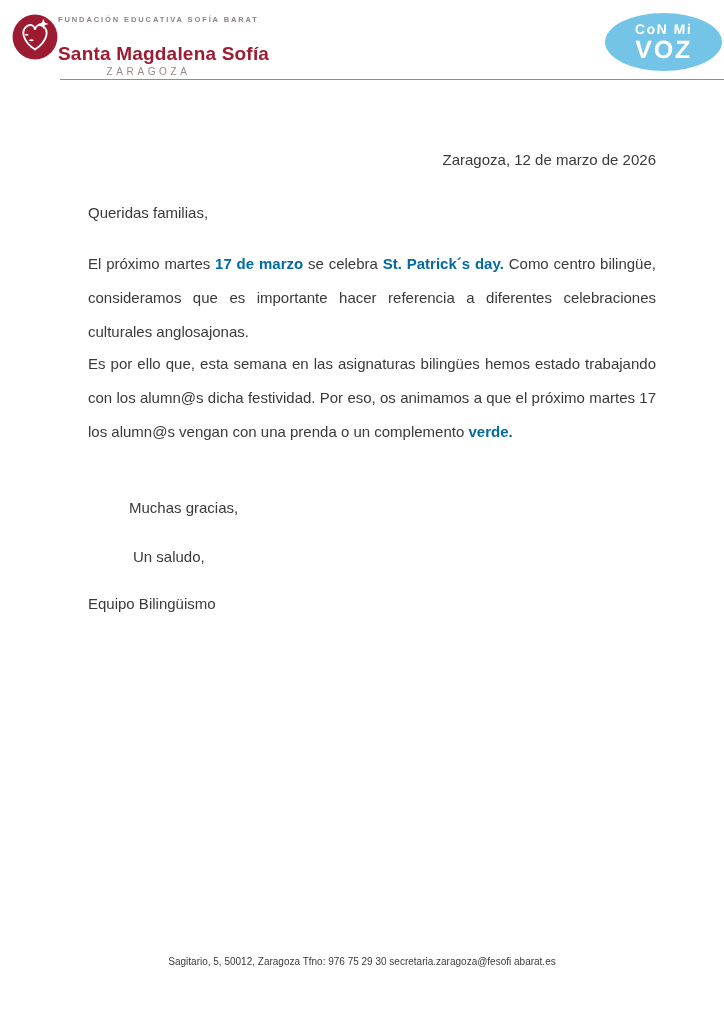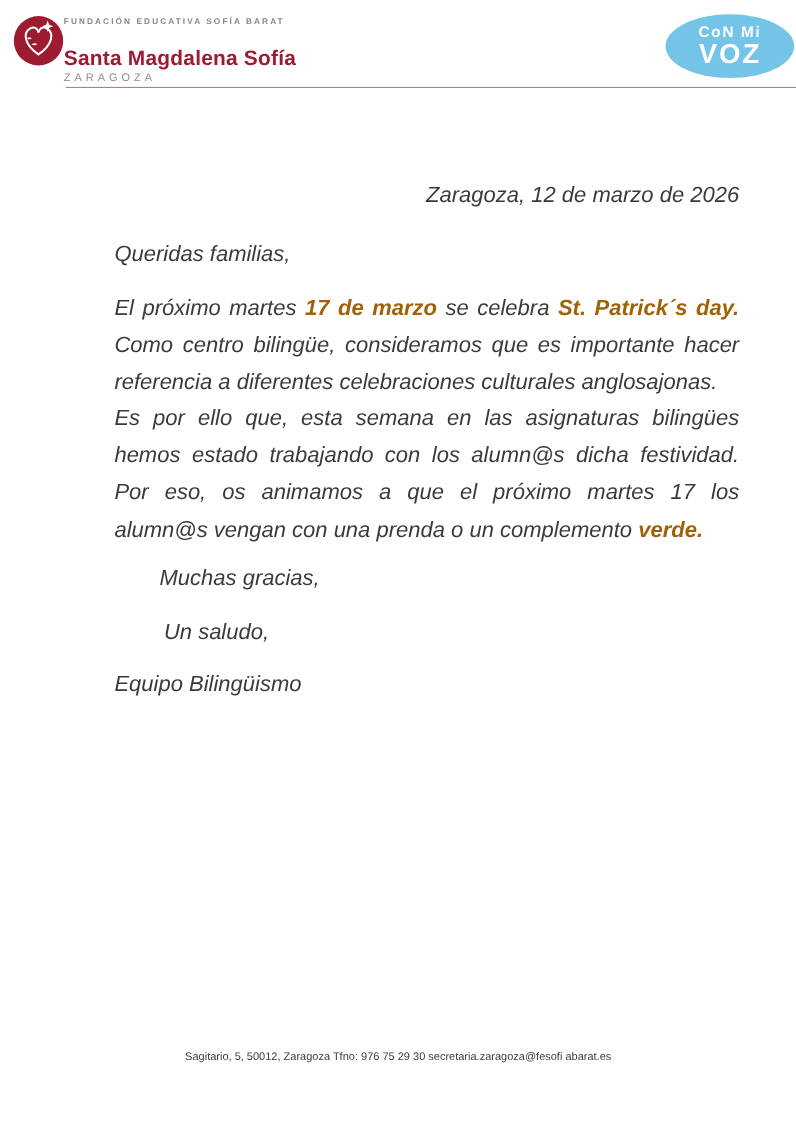--- a/index.html
+++ b/index.html
@@ -19,44 +19,44 @@
   .foundation {
     font-size: 7.5px; letter-spacing: 1.9px; color: #8f8484;
     font-weight: bold; white-space: nowrap;
   }
   .school {
     font-size: 19px; font-weight: bold; color: #9e1b32;
     margin-top: 19px; white-space: nowrap; letter-spacing: 0.2px;
   }
   .city {
     font-size: 10px; letter-spacing: 3.6px; color: #998a88;
-    text-align: left; margin-top: 1px; padding-right: 1px;
+    text-align: center; margin-top: 1px; padding-right: 1px;
   }
   .badge {
     position: absolute; left: 605px; top: 13px; width: 117px; height: 58px;
     background: #74c4e8; border-radius: 50%;
     display: flex; flex-direction: column; align-items: center; justify-content: center;
     color: #ffffff; line-height: 1;
   }
   .badge-l1 { font-size: 14px; font-weight: bold; letter-spacing: 1.5px; transform: skewX(-2deg); }
   .badge-l2 { font-size: 25px; font-weight: bold; letter-spacing: 2px; margin-top: 1px; transform: skewX(-2deg); }
   .header-rule {
     position: absolute; left: 60px; right: 0; top: 79px; height: 1px;
     background: #b87c80;
   }
 
   
   .content { position: absolute; left: 88px; top: 0; width: 568px; }
-  .content p { margin: 16px; font-size: 20px; font-style: italic; }
+  .content p { margin: 0; font-size: 15px; }
   .dateline  { position: absolute; top: 151px; width: 568px; text-align: right; }
   .salutation{ position: absolute; top: 204px; }
   .para { text-align: justify; line-height: 34px; width: 568px; }
   .p1 { position: absolute; top: 247px; }
   .p2 { position: absolute; top: 347px; }
-  .para b { font-weight: bold; color: #a16207; }
+  .para b { font-weight: bold; color: #0369a1; }
   .thanks  { position: absolute; top: 499px; padding-left: 41px; }
   .closing { position: absolute; top: 548px; padding-left: 45px; }
   .signature { position: absolute; top: 595px; width: 568px; }
 
   
   .footer {
     position: absolute; left: 0; right: 0; top: 954px;
     text-align: center; font-size: 10px; line-height: 15px; color: #3b3b3b;
   }
   .footer .link { color: #c00000; text-decoration: none; cursor: pointer; }

